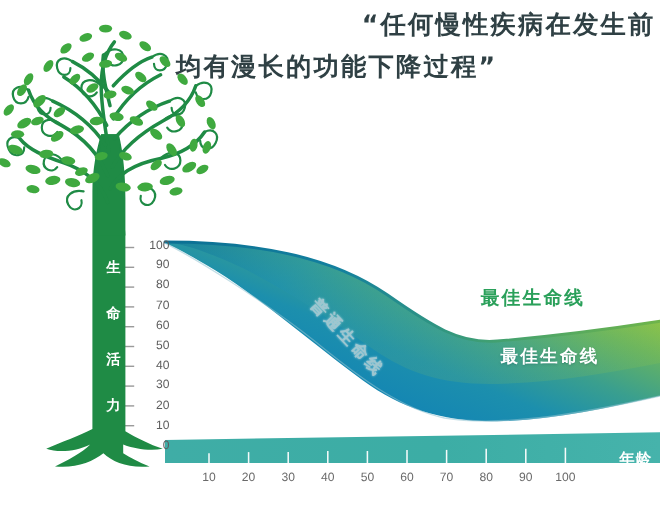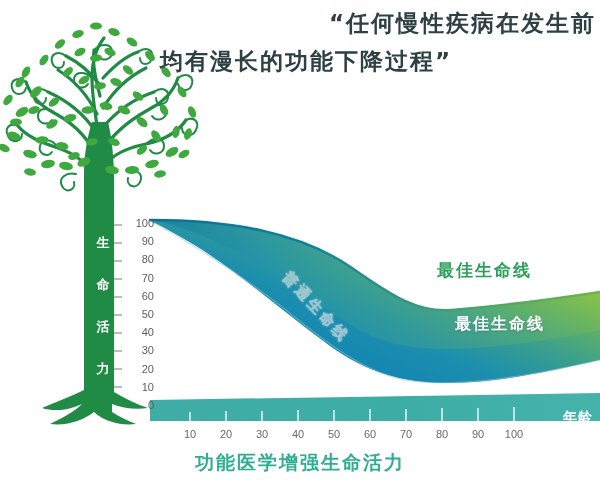--- a/index.html
+++ b/index.html
@@ -378,15 +378,14 @@
 
   <div class="ann-best">最佳生命线</div>
   <div class="ann-func">最佳生命线</div>
   <div class="ann-normal">普通生命线</div>
 
   <div class="title-block">
     <div class="title-line l1">“任何慢性疾病在发生前</div>
     <div class="title-line l2">均有漫长的功能下降过程”</div>
   </div>
 
-  <div class="caption">功能医学增强生命活力</div>
 
 </div>
 
 </body></html>

